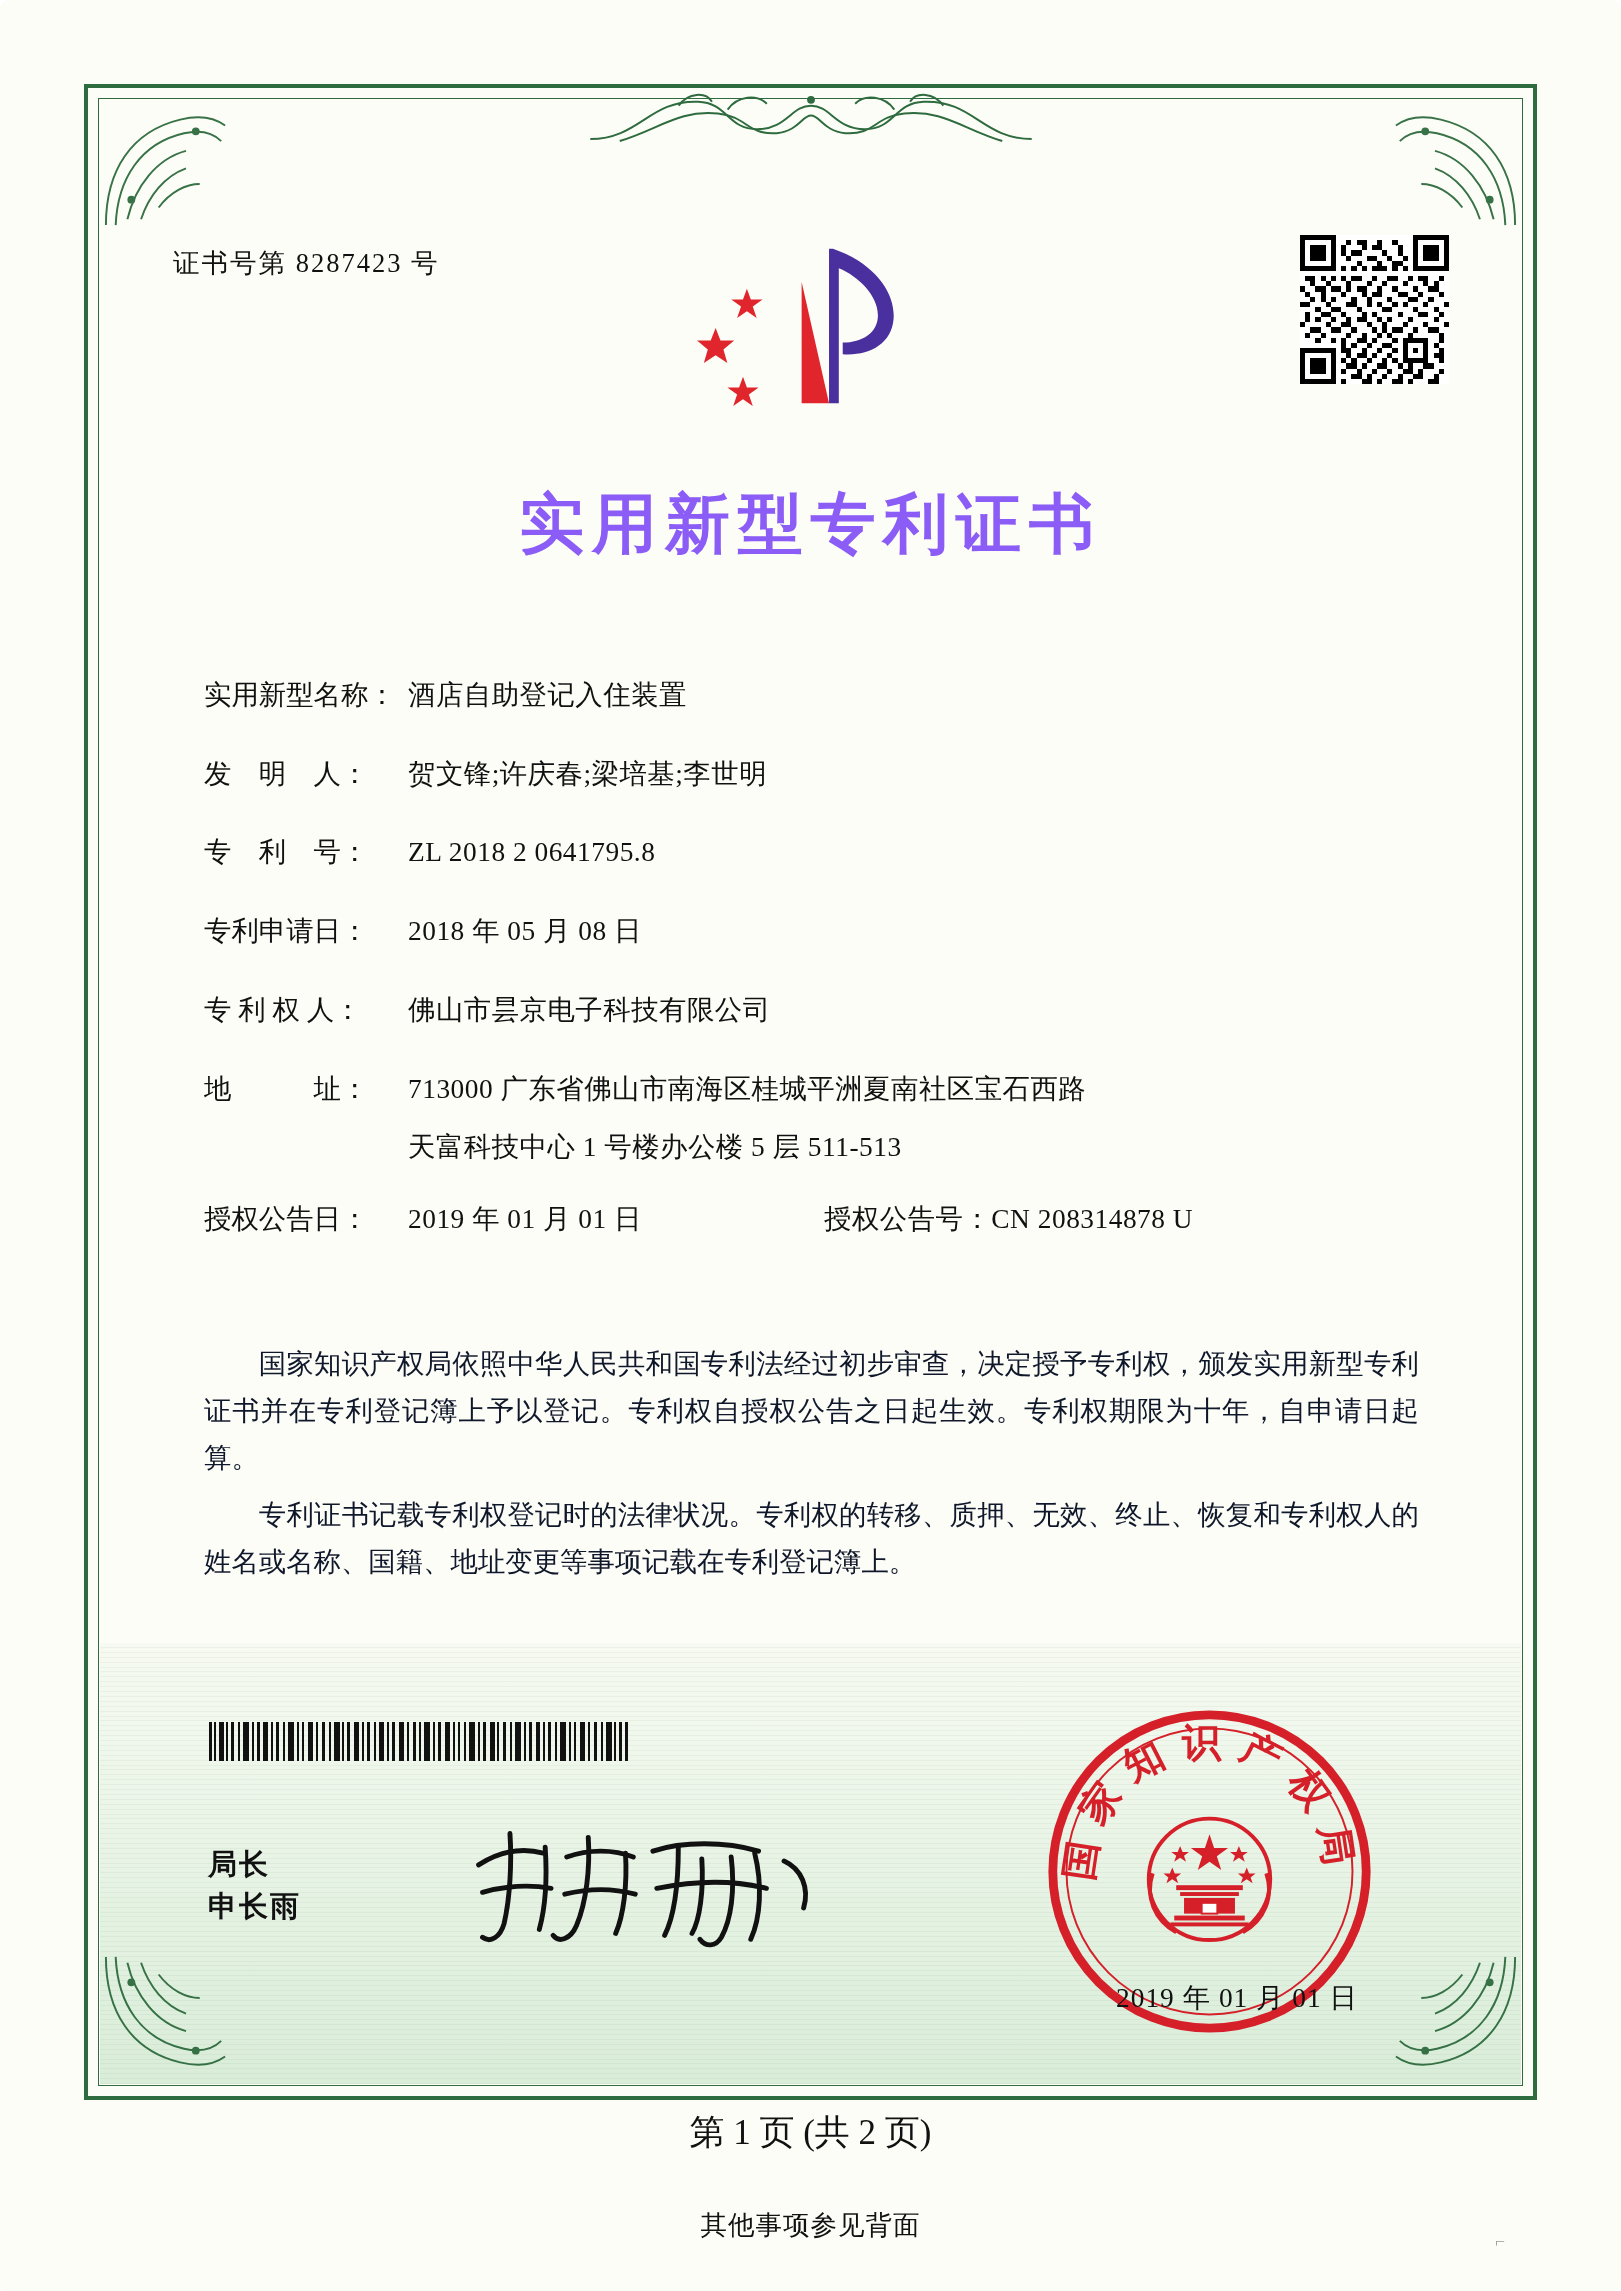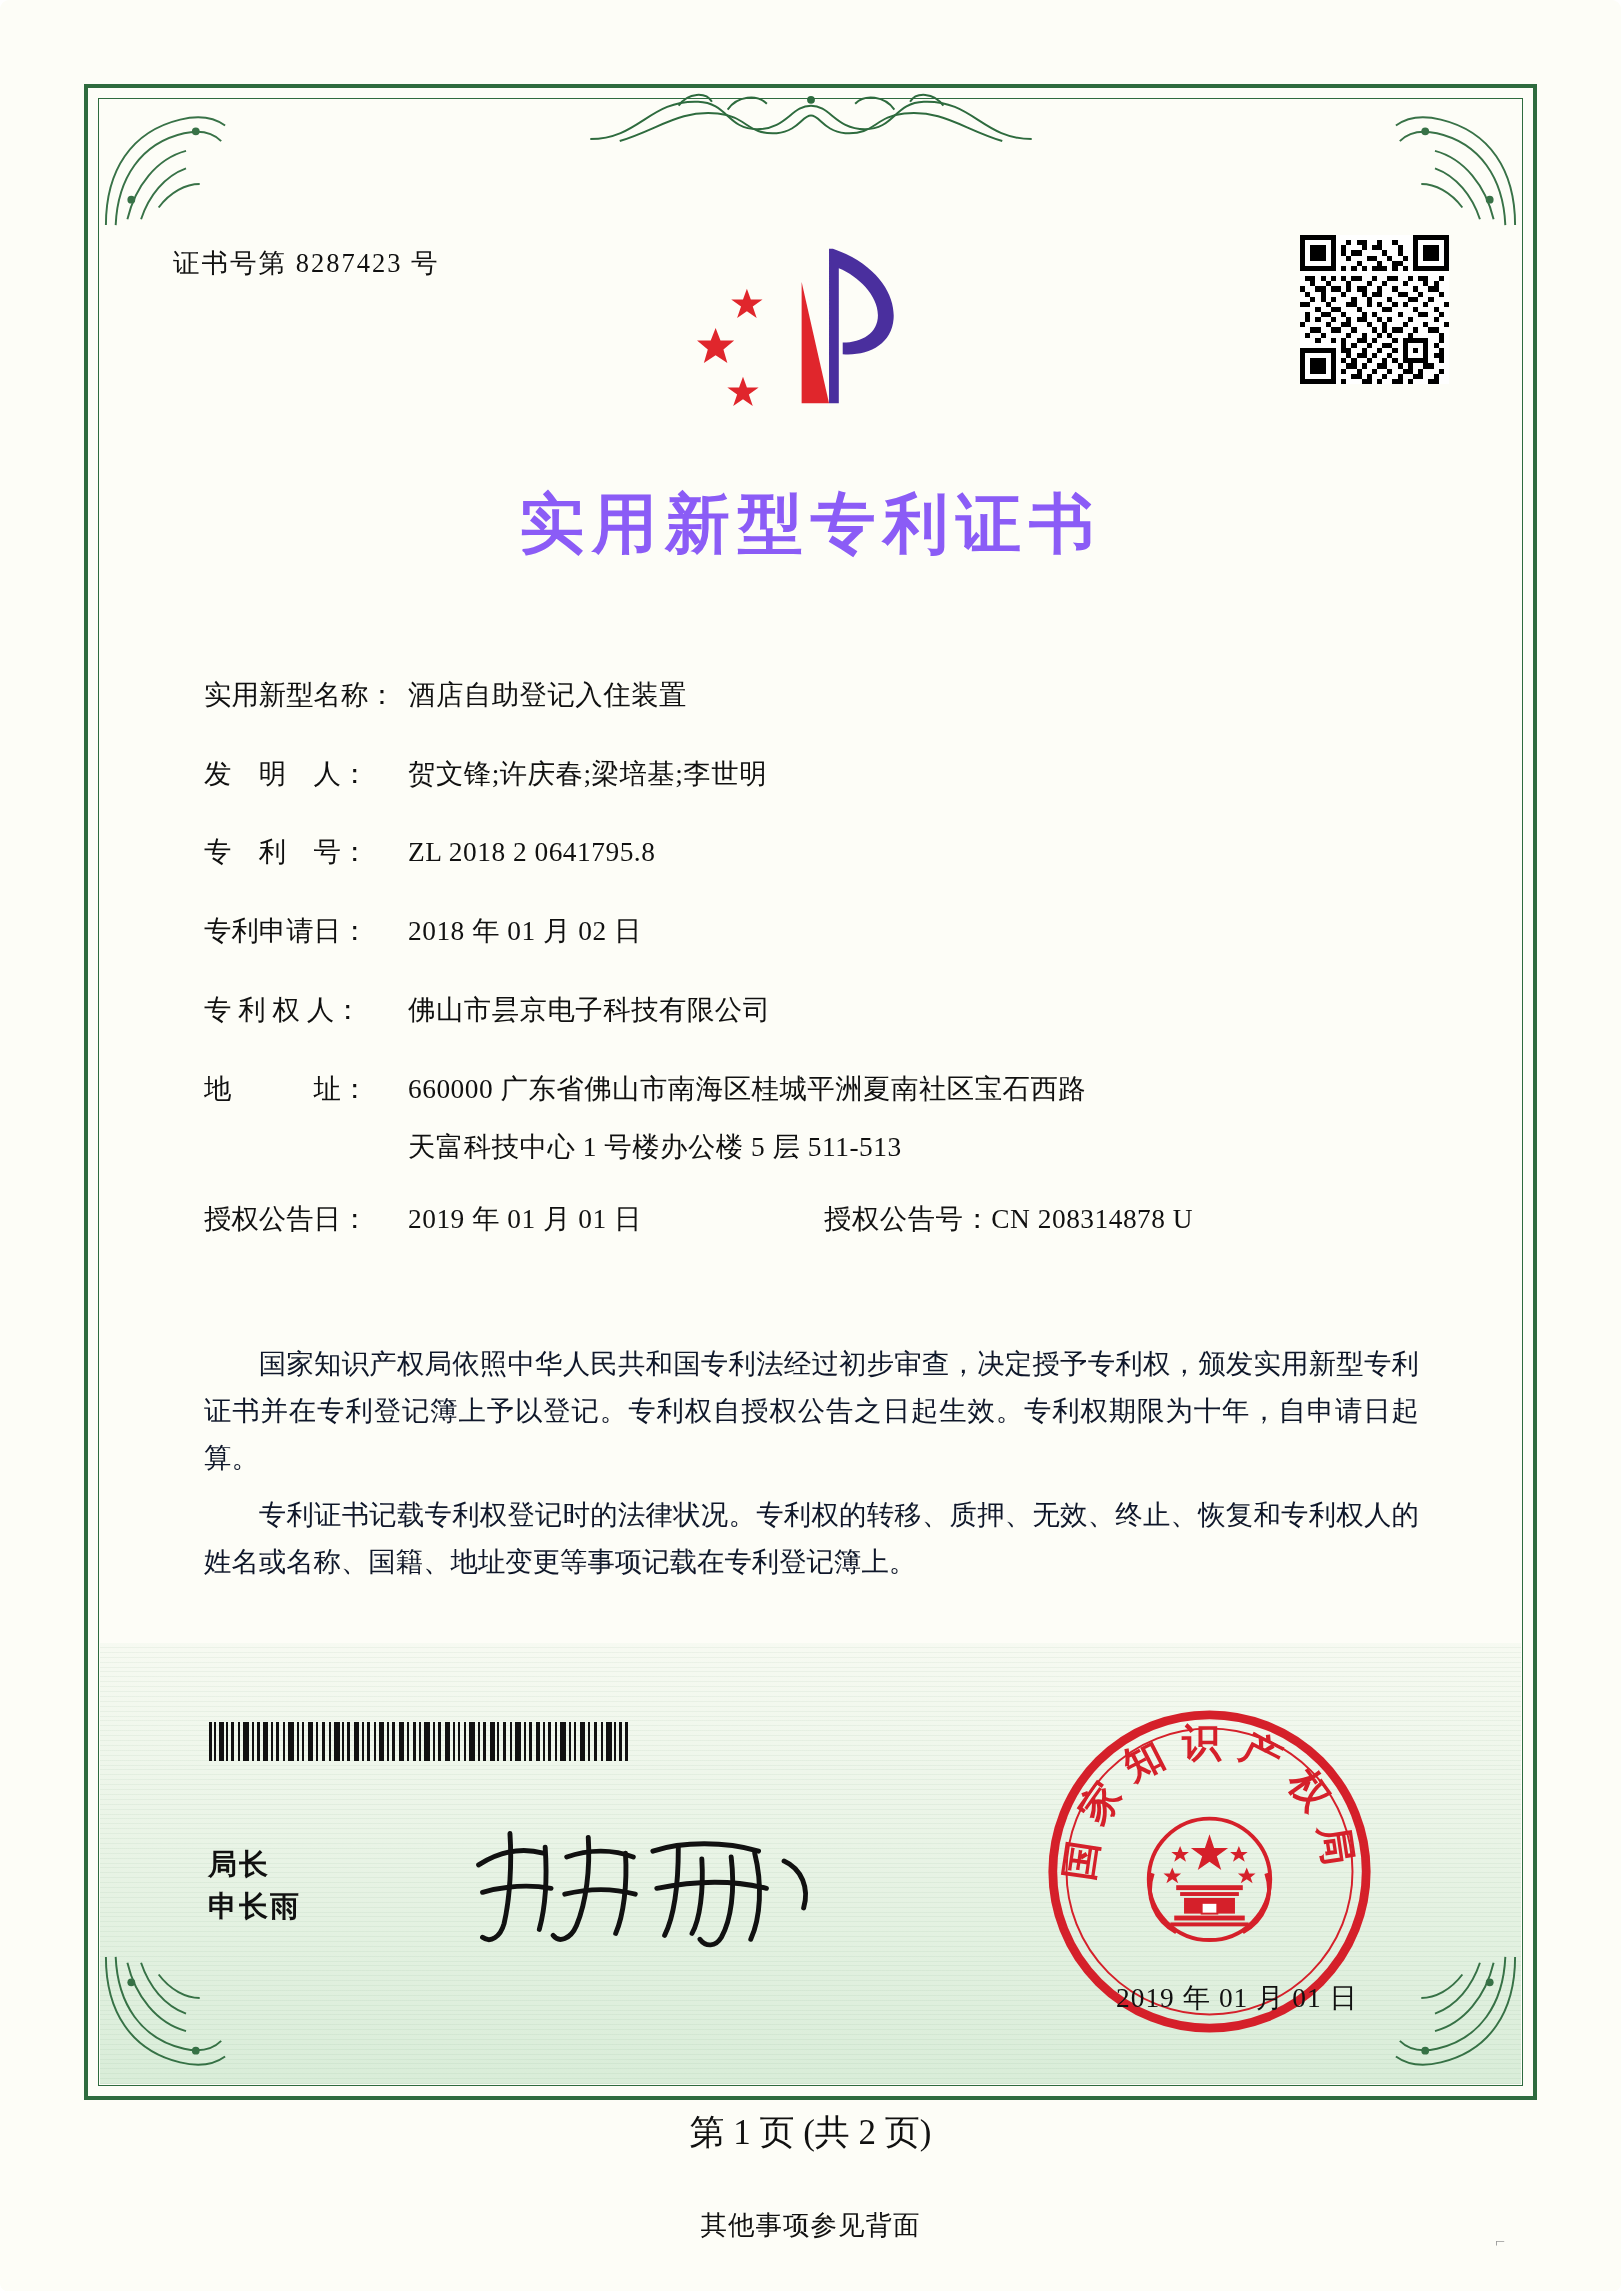--- a/index.html
+++ b/index.html
@@ -551,31 +551,31 @@
       <div class="value">贺文锋;许庆春;梁培基;李世明</div>
     </div>
 
     <div class="row">
       <div class="label">专　利　号：</div>
       <div class="value">ZL 2018 2 0641795.8</div>
     </div>
 
     <div class="row">
       <div class="label">专利申请日：</div>
-      <div class="value">2018 年 01 月 02 日</div>
+      <div class="value">2018 年 05 月 08 日</div>
     </div>
 
     <div class="row">
       <div class="label">专 利 权 人：</div>
       <div class="value">佛山市昙京电子科技有限公司</div>
     </div>
 
     <div class="row addr">
       <div class="label">地　　　址：</div>
-      <div class="value">660000 广东省佛山市南海区桂城平洲夏南社区宝石西路</div>
+      <div class="value">713000 广东省佛山市南海区桂城平洲夏南社区宝石西路</div>
     </div>
     <div class="addr-line2">天富科技中心 1 号楼办公楼 5 层 511-513</div>
 
     <div class="row pub">
       <div class="label">授权公告日：</div>
       <div class="value">
         <span class="pub-date">2019 年 01 月 01 日</span>
         <span class="pub-no-label">授权公告号：</span>
         <span>CN 208314878 U</span>
       </div>

